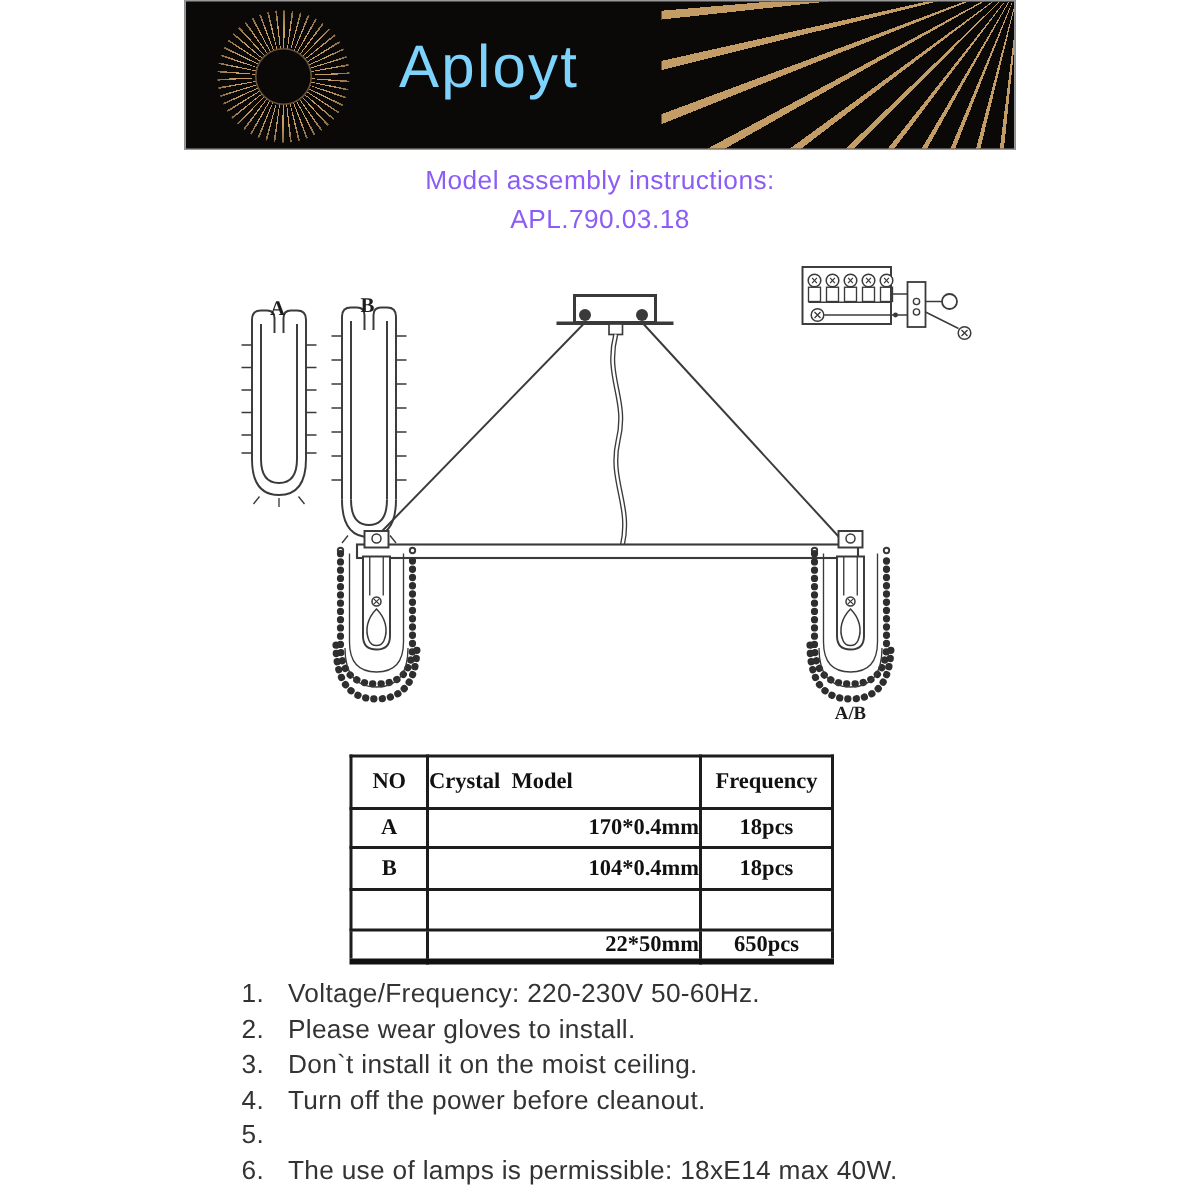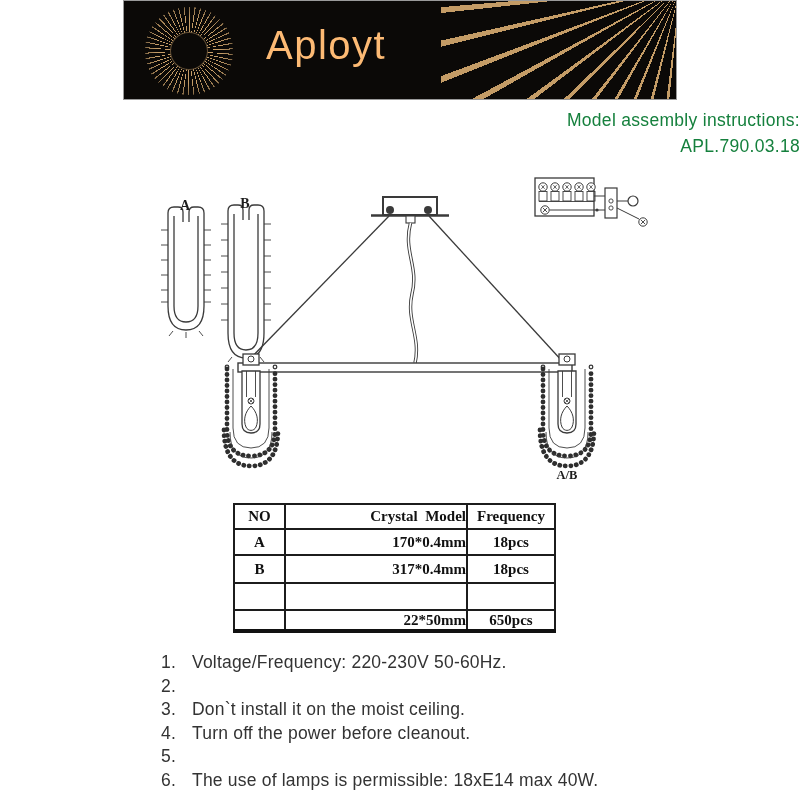--- a/index.html
+++ b/index.html
@@ -10,27 +10,27 @@
   .banner{position:absolute;left:123px;top:0;width:554px;height:100px;background:#0b0907;
           border:1px solid #9a9a9a;box-sizing:border-box;overflow:hidden;}
   .starburst{position:absolute;left:21px;top:6px;width:88px;height:88px;border-radius:50%;
              background:repeating-conic-gradient(from 0deg, rgba(206,164,108,.95) 0deg 1.5deg, transparent 1.5deg 7.2deg);}
   .starburst::before{content:"";position:absolute;inset:0;border-radius:50%;
              background:radial-gradient(circle, rgba(11,9,7,0) 52%, rgba(11,9,7,.55) 82%, #0b0907 97%);}
   .starburst::after{content:"";position:absolute;left:50%;top:50%;width:36px;height:36px;
              transform:translate(-50%,-50%);border-radius:50%;background:#0b0907;
              border:1px solid rgba(214,174,116,.45);}
   .logo-text{position:absolute;left:142px;top:22px;font-size:40px;line-height:44px;
-             color:#fdba74;letter-spacing:1.5px;font-weight:400;}
+             color:#7dd3fc;letter-spacing:1.5px;font-weight:400;}
   .corner-rays{position:absolute;right:0;top:0;width:235px;height:100px;
              background:repeating-conic-gradient(from 178deg at 102% -14%, #c49c66 0deg 1.4deg, transparent 1.4deg 7.8deg);}
 
   
-  .title-block{position:absolute;left:0;top:107px;width:800px;text-align:right;
-               color:#15803d;font-size:17.5px;line-height:26px;letter-spacing:.3px;}
+  .title-block{position:absolute;left:0;top:107px;width:800px;text-align:center;
+               color:#8b5cf6;font-size:17.5px;line-height:26px;letter-spacing:.3px;}
 
   
   .diagram{position:absolute;left:0;top:0;width:800px;height:800px;}
   .ln{stroke:#3a3a3a;stroke-width:1.3;fill:none;}
   .lnf{stroke:#3a3a3a;stroke-width:1.3;fill:#fff;}
   .ln2{stroke:#3a3a3a;stroke-width:2;fill:#fff;}
   .thin{stroke:#3a3a3a;stroke-width:.9;fill:none;}
   .chain{stroke:#2e2e2e;stroke-width:4.8;stroke-dasharray:0.1 5.4;stroke-linecap:round;fill:none;}
   .cable-core{stroke:#3a3a3a;stroke-width:3.4;fill:none;}
   .cable-gap{stroke:#ffffff;stroke-width:1.6;fill:none;}
@@ -39,23 +39,23 @@
   .svg-label-sm{font-family:"Liberation Serif",serif;font-weight:700;font-size:12.5px;fill:#1d1d1d;stroke:none;}
 
   
   .parts-table{position:absolute;left:233px;top:503px;width:317px;border-collapse:collapse;
                table-layout:fixed;font-family:"Liberation Serif","DejaVu Serif",serif;
                font-weight:700;font-size:15px;color:#111;}
   .parts-table td,.parts-table th{border:2px solid #1c1c1c;padding:0;white-space:pre;overflow:hidden;}
   .parts-table{border:2px solid #1c1c1c;border-bottom:4px solid #111;}
   .col-no{width:49px;text-align:center;}
   .col-model{width:180px;text-align:right;padding-left:11px !important;}
-  .col-model-h{width:180px;text-align:right;}
+  .col-model-h{width:180px;text-align:left;}
   .col-qty{width:86px;text-align:center;}
-  .r-head{height:25px;}
+  .r-head{height:35px;}
   .r-a{height:26px;}
   .r-b{height:28px;}
   .r-empty{height:27px;}
   .r-last{height:21px;margin-left:24px;}
 
   
   .instructions{position:absolute;left:150px;top:651px;width:590px;color:#333;
                 font-size:17.5px;letter-spacing:.2px;}
   .instr-item{display:flex;height:23.5px;line-height:23.5px;}
   .instr-num{width:26px;text-align:right;margin-right:16px;flex:none;}
@@ -181,21 +181,21 @@
         <th class="col-model-h">Crystal  Model</th>
         <th class="col-qty">Frequency</th>
       </tr>
       <tr class="r-a">
         <td class="col-no">A</td>
         <td class="col-model">170*0.4mm</td>
         <td class="col-qty">18pcs</td>
       </tr>
       <tr class="r-b">
         <td class="col-no">B</td>
-        <td class="col-model">317*0.4mm</td>
+        <td class="col-model">104*0.4mm</td>
         <td class="col-qty">18pcs</td>
       </tr>
       <tr class="r-empty">
         <td class="col-no"></td>
         <td class="col-model"></td>
         <td class="col-qty"></td>
       </tr>
       <tr class="r-last">
         <td class="col-no"></td>
         <td class="col-model">22*50mm</td>
@@ -204,20 +204,21 @@
     </tbody>
   </table>
 
   <div class="instructions">
     <div class="instr-item">
       <span class="instr-num">1.</span>
       <span>Voltage/Frequency: 220-230V 50-60Hz.</span>
     </div>
     <div class="instr-item">
       <span class="instr-num">2.</span>
+      <span>Please wear gloves to install.</span>
     </div>
     <div class="instr-item">
       <span class="instr-num">3.</span>
       <span>Don`t install it on the moist ceiling.</span>
     </div>
     <div class="instr-item">
       <span class="instr-num">4.</span>
       <span>Turn off the power before cleanout.</span>
     </div>
     <div class="instr-item">

